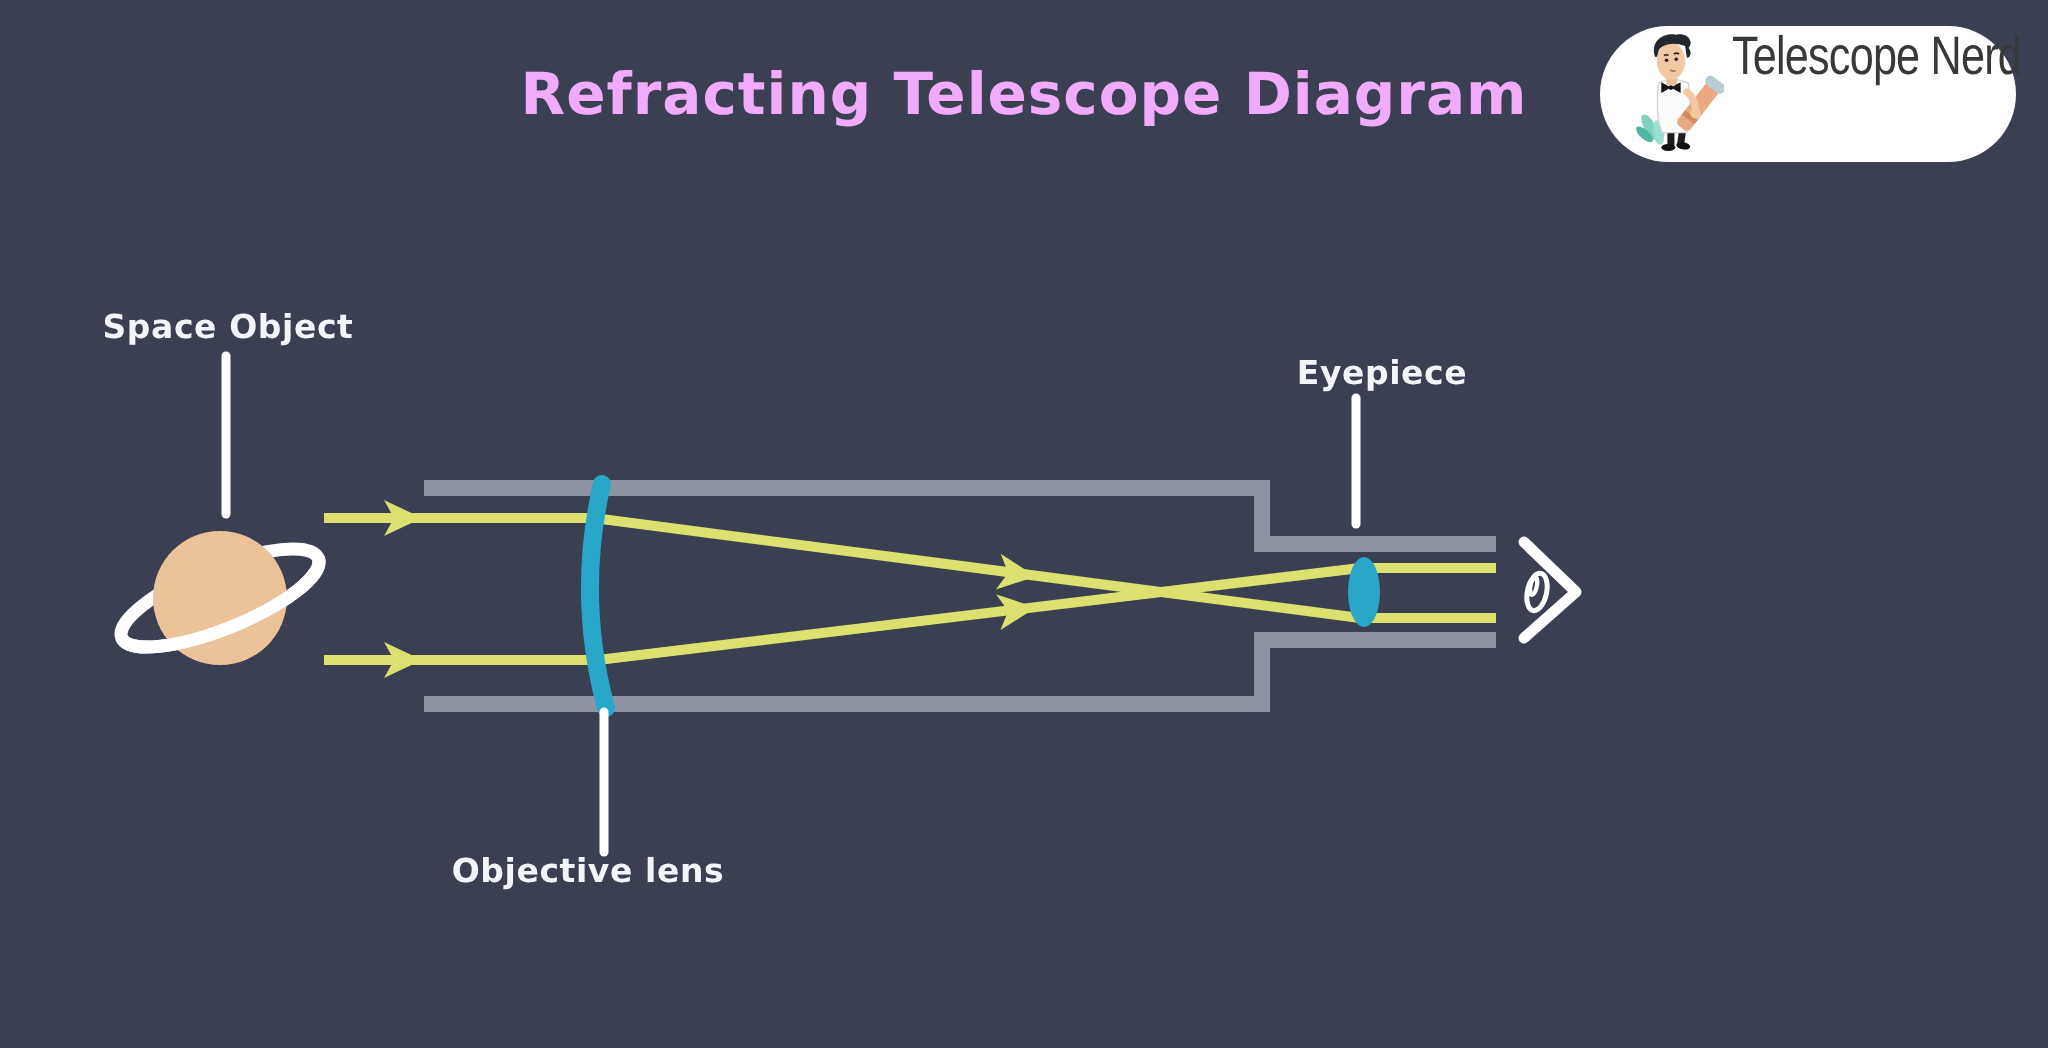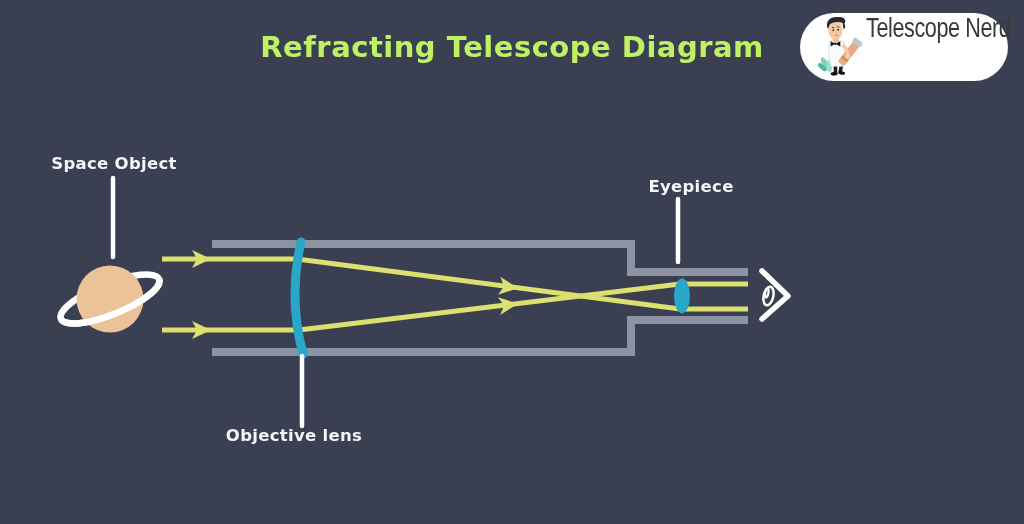--- a/index.html
+++ b/index.html
@@ -3,21 +3,21 @@
 <meta charset="utf-8">
 <style>
   html,body{margin:0;padding:0;}
   body{
     width:1024px;height:524px;position:relative;overflow:hidden;
     background:#3a3f51;
     font-family:"DejaVu Sans",sans-serif;
   }
   .page-title{
     position:absolute;top:30px;left:0;width:1024px;margin:0;
-    text-align:center;font-size:29px;font-weight:bold;color:#bef264;
+    text-align:center;font-size:29px;font-weight:bold;color:#f0abfc;
     letter-spacing:.5px;
   }
   .logo-badge{
     position:absolute;left:800px;top:13px;width:208px;height:68px;
     background:#ffffff;border-radius:34px;
     display:flex;align-items:flex-start;box-sizing:border-box;
   }
   .mascot{margin:3px 4px 0 16px;flex:0 0 auto;}
   .logo-text{
     font-family:"Liberation Sans",sans-serif;

